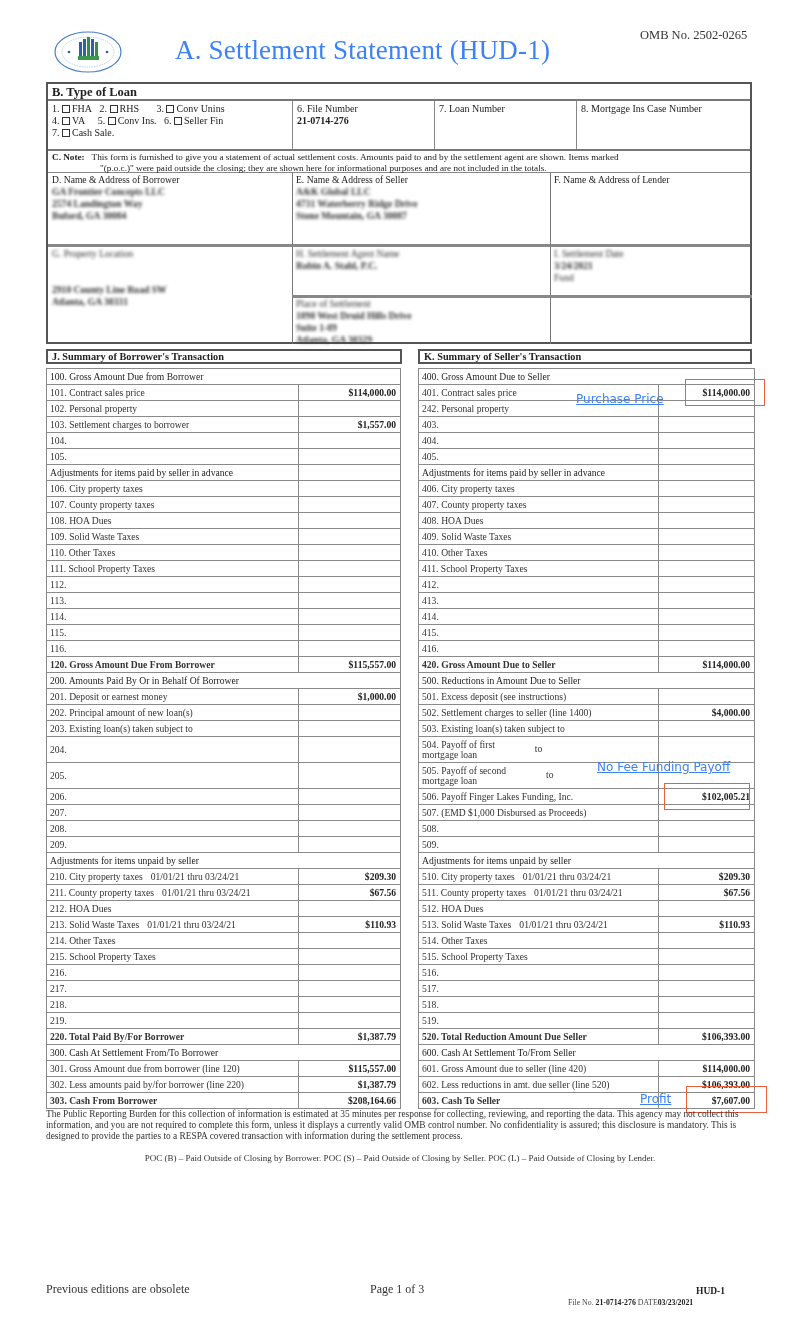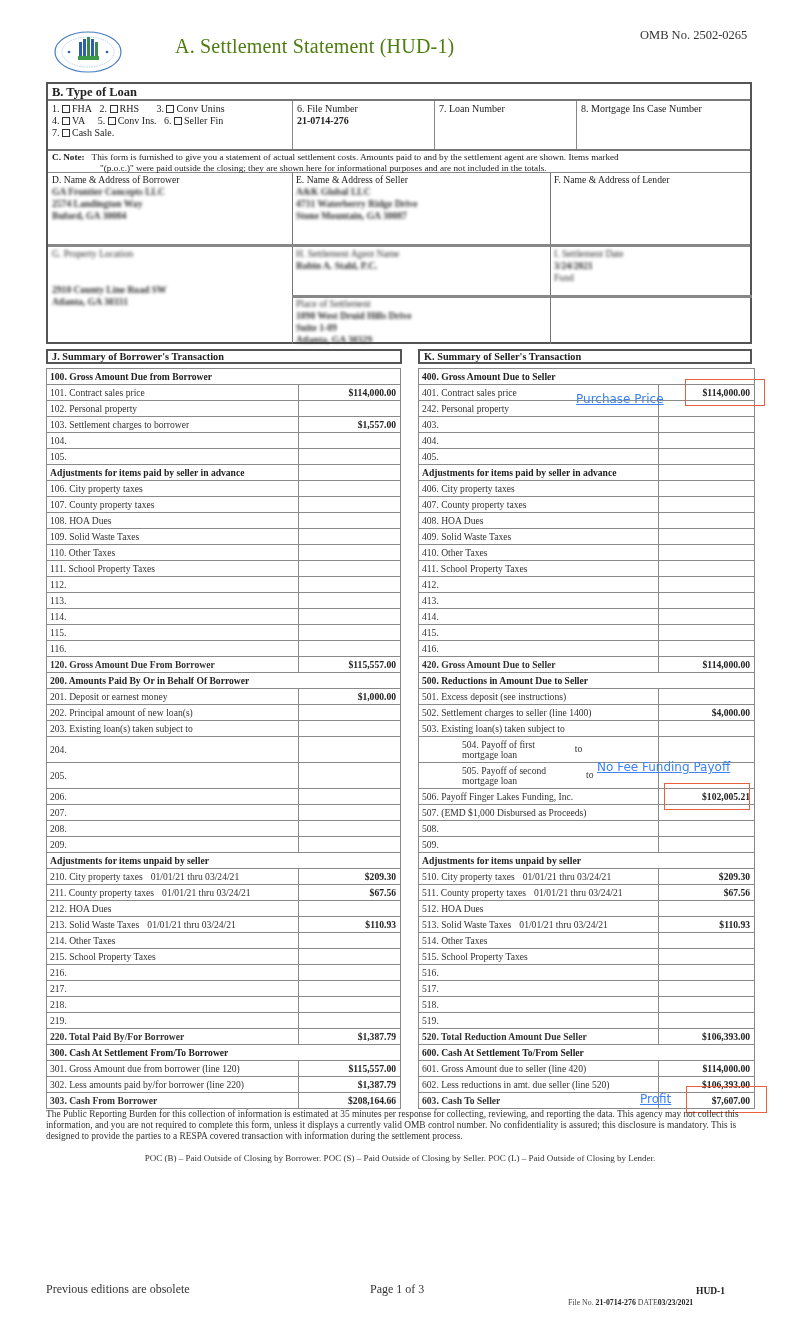--- a/index.html
+++ b/index.html
@@ -1,20 +1,20 @@
 <!DOCTYPE html>
 <html><head>
 <meta charset="utf-8">
 <style>
   * { box-sizing: border-box; margin: 0; padding: 0; }
   html, body { width: 800px; height: 1317px; background: #fff; overflow: hidden; }
   body { position: relative; font-family: "Liberation Serif", "DejaVu Serif", serif; color: #222; }
 
   .logo { position: absolute; left: 52px; top: 30px; width: 72px; height: 44px; }
-  .title { position: absolute; left: 175px; top: 35px; font-size: 20px; color: #4d7c0f; letter-spacing: 0.2px; }
+  .title { position: absolute; left: 175px; top: 35px; font-size: 27px; color: #3b82f6; letter-spacing: 0.2px; }
   .omb { position: absolute; left: 640px; top: 28px; font-size: 12.5px; color: #333; }
 
   
   .topbox { position: absolute; left: 46px; top: 82px; width: 706px; height: 262px; border: 2px solid #555; }
   .btitle { position: absolute; left: 0; top: 0; width: 100%; height: 17px; border-bottom: 2px solid #777; font-weight: bold; font-size: 12.5px; padding-left: 4px; line-height: 16px; }
   .brow { position: absolute; left: 0; top: 17px; width: 100%; height: 50px; border-bottom: 2px solid #777; font-size: 10px; padding-left: 45px; }
   .bcell { position: absolute; top: 0; height: 100%; padding: 2px 4px; line-height: 12px; }
   .bcell + .bcell { border-left: 1px solid #888; }
   .chk { display: inline-block; width: 8px; height: 8px; border: 1px solid #333; vertical-align: -1px; margin-right: 2px; }
   .cnote { position: absolute; left: 0; top: 67px; width: 100%; height: 22px; border-bottom: 1px solid #888; font-size: 9.2px; line-height: 10.5px; padding: 1px 4px; }
@@ -25,27 +25,27 @@
   .vline { position: absolute; top: 0; bottom: 0; border-left: 1px solid #777; }
   .blur { filter: blur(1.4px); color: #333; font-weight: bold; }
   .blur.light { font-weight: normal; }
   .hplace { position: absolute; left: 244px; top: 48px; width: 258px; border-top: 3px solid #888; }
 
   
   .sumhdr { position: absolute; top: 349px; height: 15px; border: 2px solid #555; font-weight: bold; font-size: 10.3px; line-height: 11px; padding-left: 4px; }
   table.sum { position: absolute; top: 368px; border-collapse: collapse; font-size: 9.6px; table-layout: fixed; }
   table.sum td { border: 1px solid #8a8a8a; height: 16px; padding: 0 3px; line-height: 11px; white-space: nowrap; vertical-align: middle; }
   table.sum td.amt { text-align: right; font-weight: bold; padding-right: 4px; }
-  table.sum tr.sec td { font-weight: bold; }
+  table.sum tr.sec td { font-weight: normal; }
   table.sum tr.tall td { height: 26px; }
   table.sum tr.bold td { font-weight: bold; }
   table.sum td.lbl { color: #333; }
   .period { display: inline-block; margin-left: 8px; }
   .to { display: inline-block; margin-left: 40px; }
-  .mtg { display: inline-block; vertical-align: middle; line-height: 10px; margin-left: 40px; }
+  .mtg { display: inline-block; vertical-align: middle; line-height: 10px; }
 
   
   .anno { position: absolute; color: #3b82f6; font-family: "DejaVu Sans", sans-serif; font-size: 12px; text-decoration: underline; }
   .abox { position: absolute; border: 1.5px solid #e9603e; }
 
   .burden { position: absolute; left: 46px; top: 1109px; width: 710px; font-size: 9.4px; line-height: 11.2px; color: #333; }
   .poc { position: absolute; left: 0; width: 800px; top: 1153px; text-align: center; font-size: 9px; color: #333; }
 
   .foot-left { position: absolute; left: 46px; top: 1282px; font-size: 12px; color: #333; }
   .foot-mid { position: absolute; left: 370px; top: 1282px; font-size: 12px; color: #333; }

